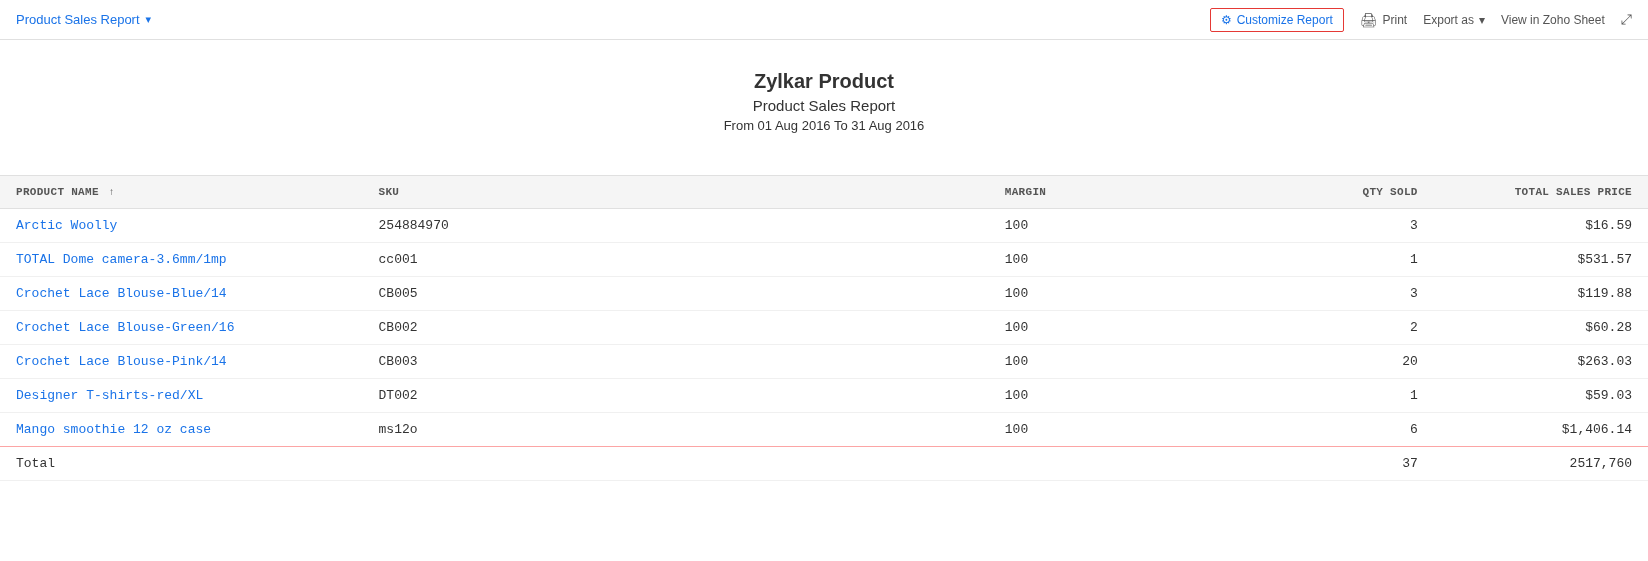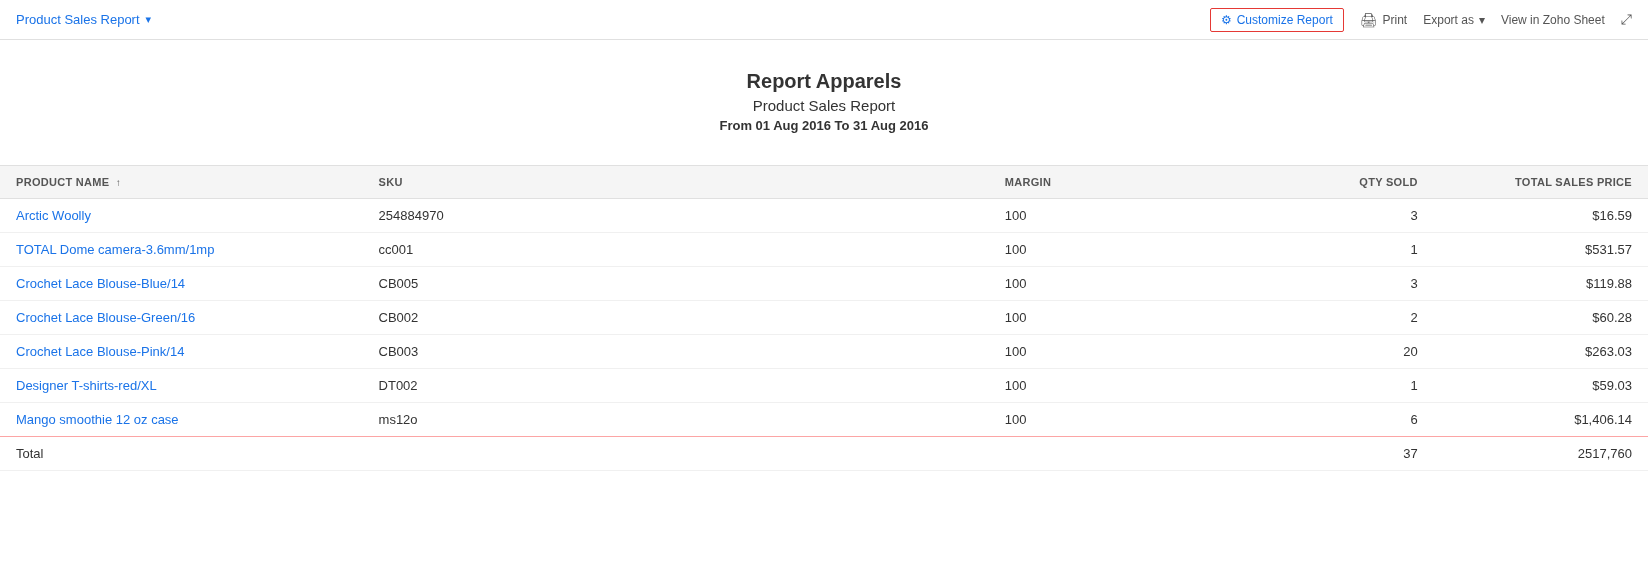--- a/index.html
+++ b/index.html
@@ -69,29 +69,30 @@
       color: #333;
       margin-bottom: 4px;
     }
     .report-name {
       font-size: 15px;
       color: #333;
       margin-bottom: 4px;
     }
     .report-date {
       font-size: 13px;
-      font-weight: bold;
+      font-weight: normal;
       color: #333;
     }
 
     
     .report-table {
       width: 100%;
       border-collapse: collapse;
-      margin-top: 12px;
+      margin-top: 22px;
+      font-family: Liberation Mono, monospace;
     }
     .report-table thead tr {
       background: #f5f5f5;
       border-top: 1px solid #e0e0e0;
       border-bottom: 1px solid #e0e0e0;
     }
     .report-table thead th {
       padding: 10px 16px;
       text-align: left;
       font-size: 11px;
@@ -161,21 +162,21 @@
       <span>▾</span>
     </button>
     <button class="btn-toolbar">
       <span>View in Zoho Sheet</span>
     </button>
     <span class="zoom-icon">⤢</span>
   </div>
 </div>
 
 <div class="report-header">
-  <div class="report-company">Report Apparels</div>
+  <div class="report-company">Zylkar Product</div>
   <div class="report-name">Product Sales Report</div>
   <div class="report-date">From 01 Aug 2016 To 31 Aug 2016</div>
 </div>
 
 <table class="report-table">
   <thead>
     <tr>
       <th style="width:22%">
         <span>PRODUCT NAME</span>
         <span class="sort-arrow">↑</span>

